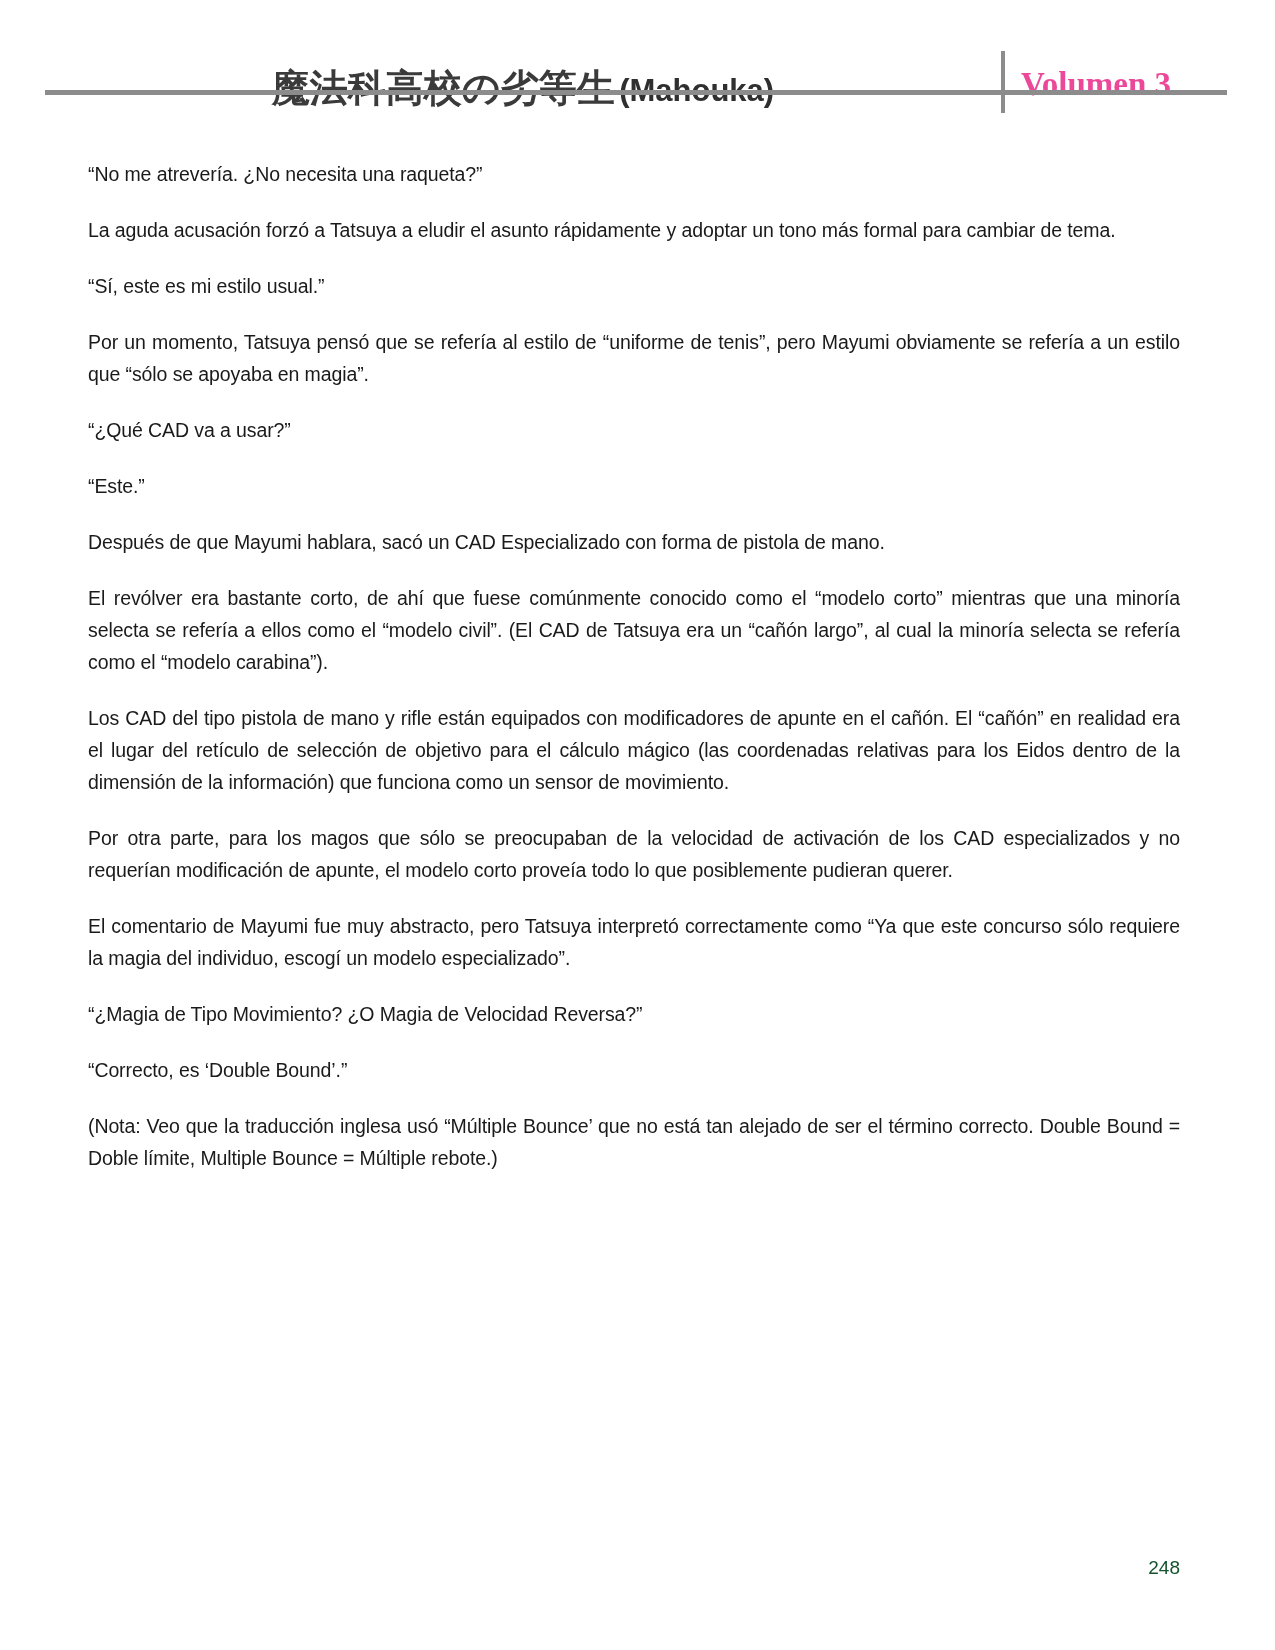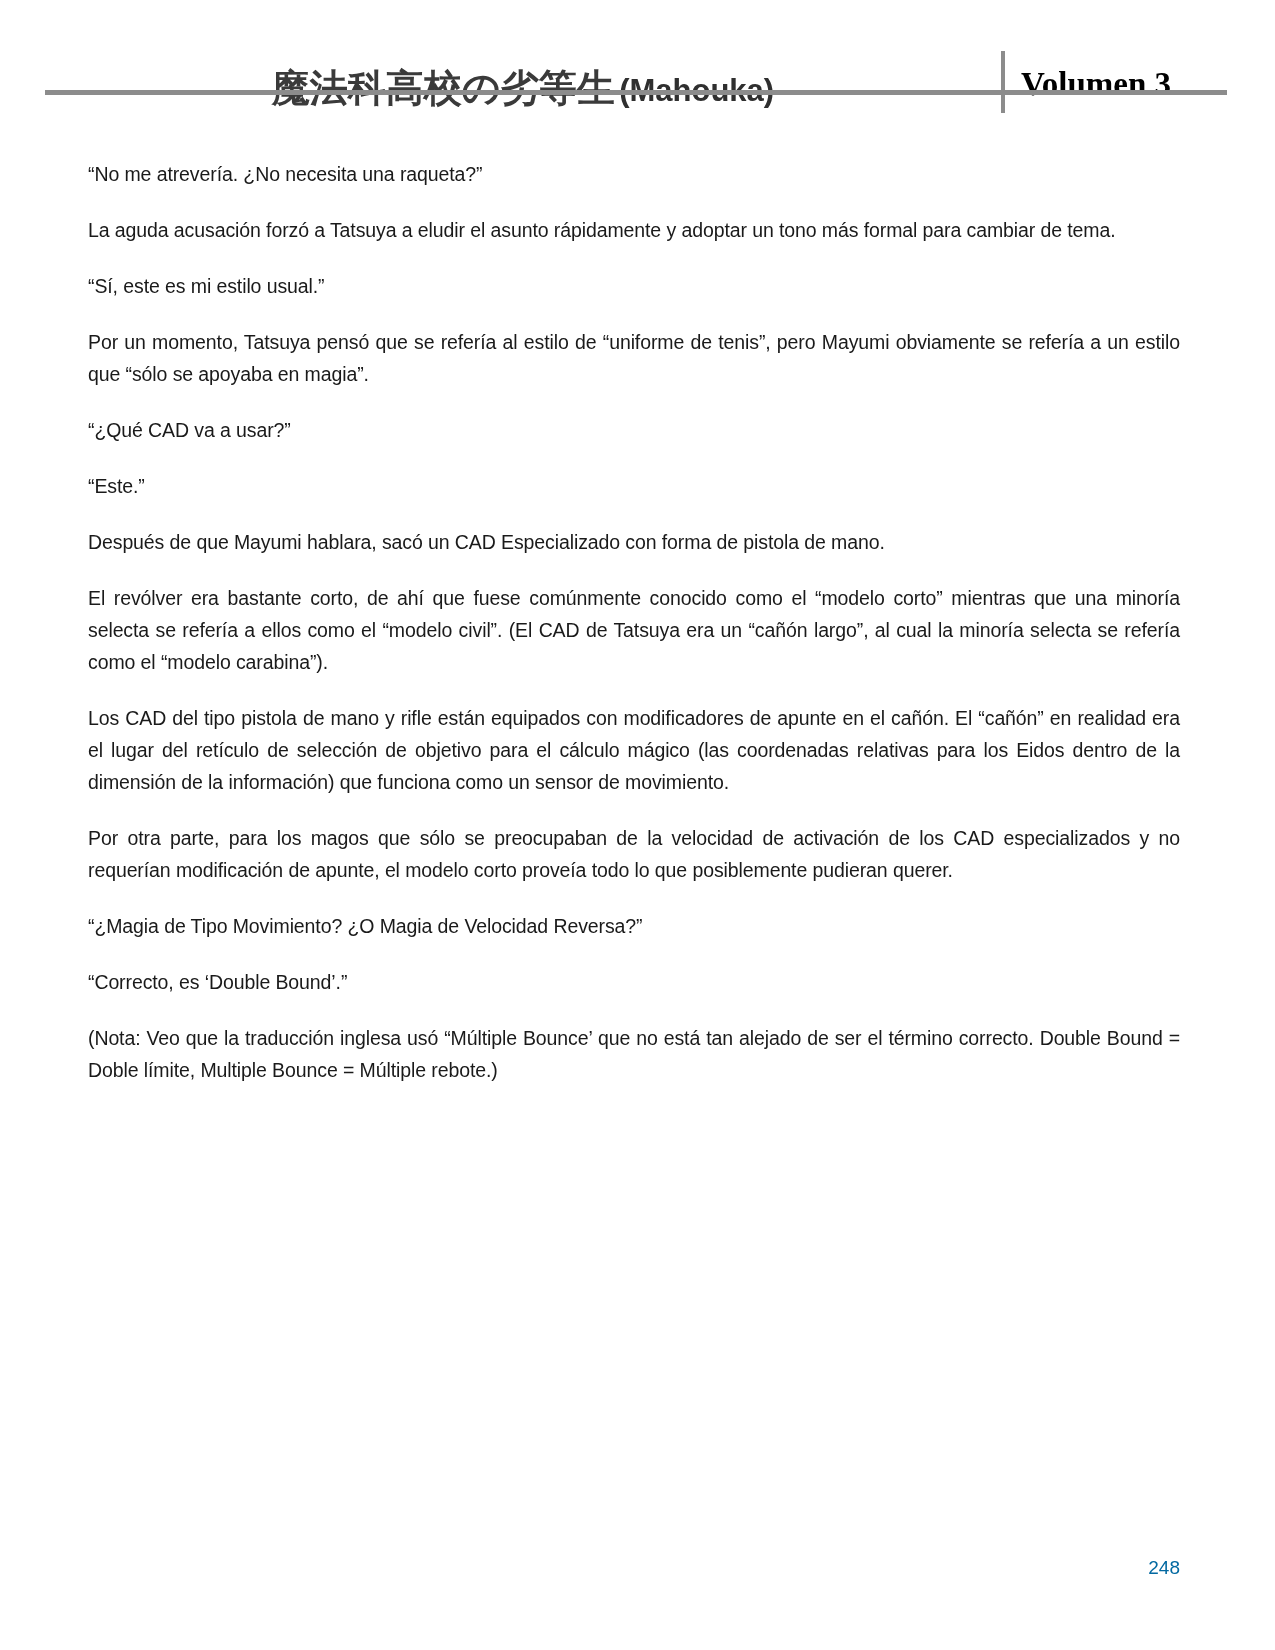--- a/index.html
+++ b/index.html
@@ -59,21 +59,21 @@
     display: flex;
     align-items: flex-end;
     padding: 0 0 12px 16px;
     box-sizing: border-box;
   }
   .volume-label {
     font-family: "Liberation Serif", serif;
     font-size: 33px;
     font-weight: 700;
     line-height: 1;
-    color: #000000;
+    color: #ec4899;
     white-space: nowrap;
   }
   .header-rule {
     position: absolute;
     top: 90px;
     left: 45px;
     width: 1182px;
     height: 5px;
     background: #8c8c8c;
   }
@@ -93,21 +93,21 @@
     text-align: justify;
     letter-spacing: -0.1px;
   }
 
   
   .page-number {
     position: absolute;
     top: 1558px;
     right: 95px;
     font-size: 19px;
-    color: #0369a1;
+    color: #14532d;
     line-height: 1;
   }
 </style>
 </head>
 <body>
 
 <div class="page">
 
   <div class="header">
     <div class="header-left">
@@ -127,20 +127,21 @@
     <p>“No me atrevería. ¿No necesita una raqueta?”</p>
     <p>La aguda acusación forzó a Tatsuya a eludir el asunto rápidamente y adoptar un tono más formal para cambiar de tema.</p>
     <p>“Sí, este es mi estilo usual.”</p>
     <p>Por un momento, Tatsuya pensó que se refería al estilo de “uniforme de tenis”, pero Mayumi obviamente se refería a un estilo que “sólo se apoyaba en magia”.</p>
     <p>“¿Qué CAD va a usar?”</p>
     <p>“Este.”</p>
     <p>Después de que Mayumi hablara, sacó un CAD Especializado con forma de pistola de mano.</p>
     <p>El revólver era bastante corto, de ahí que fuese comúnmente conocido como el “modelo corto” mientras que una minoría selecta se refería a ellos como el “modelo civil”. (El CAD de Tatsuya era un “cañón largo”, al cual la minoría selecta se refería como el “modelo carabina”).</p>
     <p>Los CAD del tipo pistola de mano y rifle están equipados con modificadores de apunte en el cañón. El “cañón” en realidad era el lugar del retículo de selección de objetivo para el cálculo mágico (las coordenadas relativas para los Eidos dentro de la dimensión de la información) que funciona como un sensor de movimiento.</p>
     <p>Por otra parte, para los magos que sólo se preocupaban de la velocidad de activación de los CAD especializados y no requerían modificación de apunte, el modelo corto proveía todo lo que posiblemente pudieran querer.</p>
+    <p>El comentario de Mayumi fue muy abstracto, pero Tatsuya interpretó correctamente como “Ya que este concurso sólo requiere la magia del individuo, escogí un modelo especializado”.</p>
     <p>“¿Magia de Tipo Movimiento? ¿O Magia de Velocidad Reversa?”</p>
     <p>“Correcto, es ‘Double Bound’.”</p>
     <p>(Nota: Veo que la traducción inglesa usó “Múltiple Bounce’ que no está tan alejado de ser el término correcto. Double Bound = Doble límite, Multiple Bounce = Múltiple rebote.)</p>
   </div>
 
   <div class="page-number">248</div>
 
 </div>
 
 </body></html>

